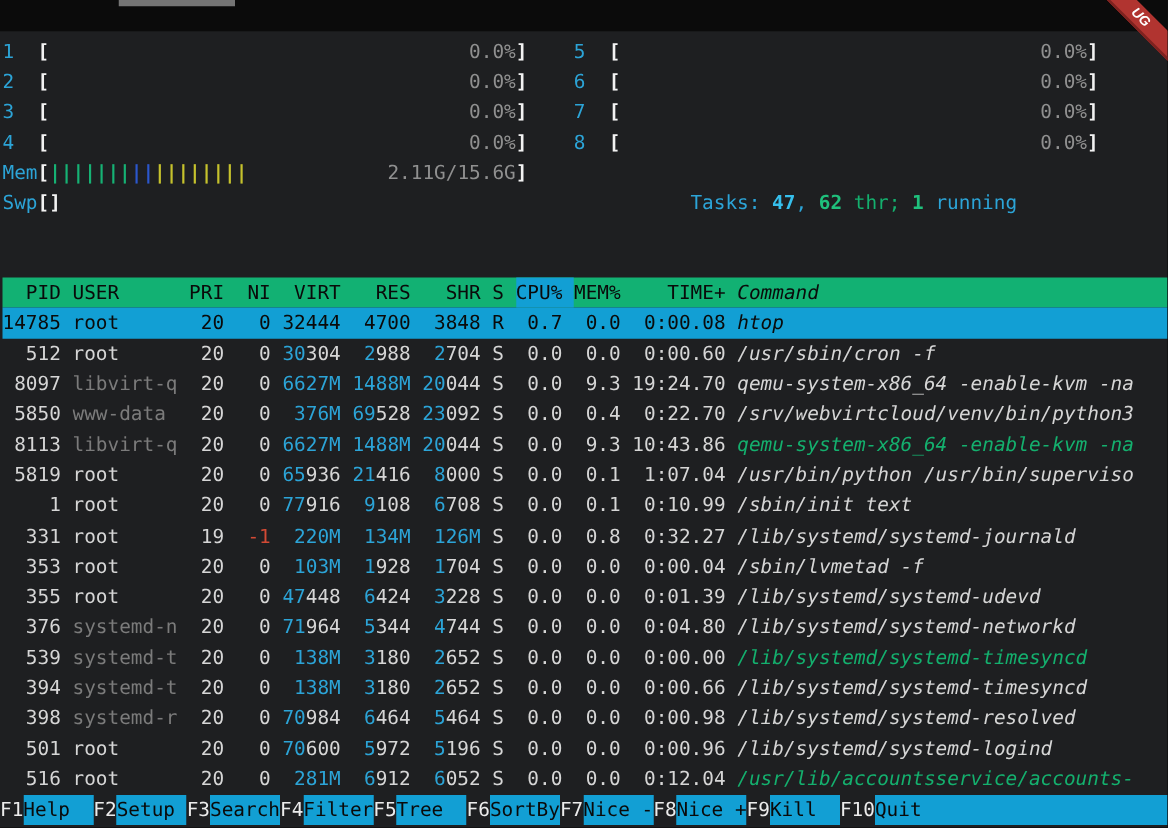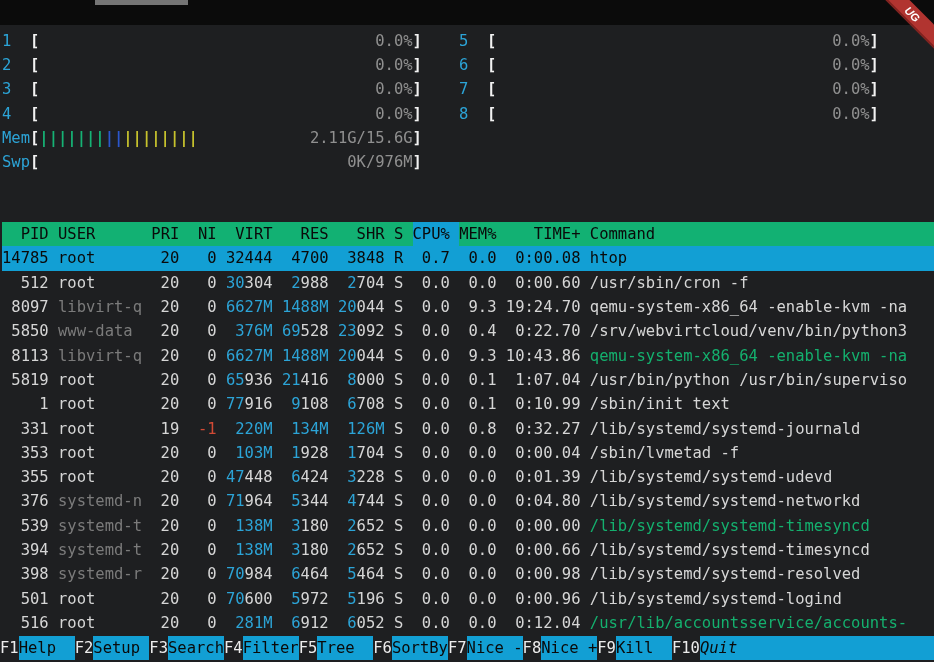--- a/index.html
+++ b/index.html
@@ -31,59 +31,62 @@
   .bar.bg{color:var(--barg);} .bar.bb{color:var(--barb);} .bar.by{color:var(--bary);}
   .mval{margin-left:auto;color:var(--gray);}
   .c{color:var(--cyan);} .cb{color:var(--cyanb);font-weight:bold;}
   .g{color:var(--green);} .gb{color:var(--greenb);font-weight:bold;}
   .wbt{color:#ffffff;font-weight:bold;}
   .blankline{height:24.2px;}
   .ptable{padding-left:2px;}
   .trow{display:flex;height:24.3px;line-height:24.3px;white-space:pre;}
   .cell{flex:none;padding-right:1ch;overflow:hidden;}
   .cell.r{text-align:right;}
-  .cell.cmd{flex:1 1 auto;padding-right:0;}
+  .cell.cmd{flex:1 1 auto;padding-right:0;font-style:italic;}
   .thead{background:var(--hdr);color:#0a0a0a;}
   .thead .sorted{background:var(--sel);}
   .sel{background:var(--sel);}
   .sel, .sel *{color:#0a0a0a !important;}
   .dim{color:var(--dim);}
   .red{color:var(--red);}
   .fbar{position:absolute;left:0;right:0;bottom:2px;height:24px;display:flex;line-height:24px;white-space:pre;
     font-family:"DejaVu Sans Mono",monospace;font-size:15.5px;}
   .fk{color:#ececec;}
   .fl{background:var(--sel);color:#0a0a0a;width:6ch;}
-  .fl.last{flex:1 1 auto;font-style:italic;}
+  .fl.last{flex:1 1 auto;}
 </style>
 </head>
 <body>
 
 <div class="screen">
   <div class="topbar">
     <div class="tab-sliver"></div>
   </div>
 
   <div class="term">
     <div class="hdr">
       <div class="colL" id="col-left">
           <div class="line meter"><span class="mlab">1  </span><span class="wb">[</span><span class="mint"><span class="mval">0.0%</span></span><span class="wb">]</span></div>
           <div class="line meter"><span class="mlab">2  </span><span class="wb">[</span><span class="mint"><span class="mval">0.0%</span></span><span class="wb">]</span></div>
           <div class="line meter"><span class="mlab">3  </span><span class="wb">[</span><span class="mint"><span class="mval">0.0%</span></span><span class="wb">]</span></div>
           <div class="line meter"><span class="mlab">4  </span><span class="wb">[</span><span class="mint"><span class="mval">0.0%</span></span><span class="wb">]</span></div>
           <div class="line meter"><span class="mlab">Mem</span><span class="wb">[</span><span class="mint"><span class="bar bg">|</span><span class="bar bg">|</span><span class="bar bg">|</span><span class="bar bg">|</span><span class="bar bg">|</span><span class="bar bg">|</span><span class="bar bg">|</span><span class="bar bb">|</span><span class="bar bb">|</span><span class="bar by">|</span><span class="bar by">|</span><span class="bar by">|</span><span class="bar by">|</span><span class="bar by">|</span><span class="bar by">|</span><span class="bar by">|</span><span class="bar by">|</span><span class="mval">2.11G/15.6G</span></span><span class="wb">]</span></div>
-          <div class="line meter"><span class="mlab">Swp</span><span class="wb">[</span><span class="mint"><span class="mval">0K/976M</span></span><span class="wb">]</span></div>
+          <div class="line meter"><span class="mlab">Swp</span><span class="wb">[</span><span class="wb">]</span></div>
           <div class="line"></div>
         </div>
       <div class="colR">
         <div id="col-right-cpus">
             <div class="line meter"><span class="mlab">5  </span><span class="wb">[</span><span class="mint"><span class="mval">0.0%</span></span><span class="wb">]</span></div>
             <div class="line meter"><span class="mlab">6  </span><span class="wb">[</span><span class="mint"><span class="mval">0.0%</span></span><span class="wb">]</span></div>
             <div class="line meter"><span class="mlab">7  </span><span class="wb">[</span><span class="mint"><span class="mval">0.0%</span></span><span class="wb">]</span></div>
             <div class="line meter"><span class="mlab">8  </span><span class="wb">[</span><span class="mint"><span class="mval">0.0%</span></span><span class="wb">]</span></div>
           </div>
+        <div class="line">
+          <span class="c">Tasks: </span><span class="cb">47</span><span class="c">, </span><span class="gb">62</span><span class="g"> thr; </span><span class="gb">1</span><span class="c"> running</span>
+        </div>
       </div>
     </div>
     <div class="blankline"></div>
     <div class="ptable" id="ptable">
         <div class="trow thead"><div class="cell r" style="width: 6ch;">PID</div><div class="cell" style="width: 10ch;">USER</div><div class="cell r" style="width: 4ch;">PRI</div><div class="cell r" style="width: 4ch;">NI</div><div class="cell r" style="width: 6ch;">VIRT</div><div class="cell r" style="width: 6ch;">RES</div><div class="cell r" style="width: 6ch;">SHR</div><div class="cell" style="width: 2ch;">S</div><div class="cell r sorted" style="width: 5ch;">CPU%</div><div class="cell r" style="width: 5ch;">MEM%</div><div class="cell r" style="width: 9ch;">TIME+</div><div class="cell cmd">Command</div></div>
         <div class="trow sel"><div class="cell r" style="width: 6ch;"><span>14785</span></div><div class="cell" style="width: 10ch;"><span>root</span></div><div class="cell r" style="width: 4ch;"><span>20</span></div><div class="cell r" style="width: 4ch;"><span>0</span></div><div class="cell r" style="width: 6ch;"><span class="c">32</span><span>444</span></div><div class="cell r" style="width: 6ch;"><span class="c">4</span><span>700</span></div><div class="cell r" style="width: 6ch;"><span class="c">3</span><span>848</span></div><div class="cell" style="width: 2ch;"><span>R</span></div><div class="cell r" style="width: 5ch;"><span>0.7</span></div><div class="cell r" style="width: 5ch;"><span>0.0</span></div><div class="cell r" style="width: 9ch;"><span>0:00.08</span></div><div class="cell cmd"><span>htop</span></div></div>
         <div class="trow"><div class="cell r" style="width: 6ch;"><span>512</span></div><div class="cell" style="width: 10ch;"><span>root</span></div><div class="cell r" style="width: 4ch;"><span>20</span></div><div class="cell r" style="width: 4ch;"><span>0</span></div><div class="cell r" style="width: 6ch;"><span class="c">30</span><span>304</span></div><div class="cell r" style="width: 6ch;"><span class="c">2</span><span>988</span></div><div class="cell r" style="width: 6ch;"><span class="c">2</span><span>704</span></div><div class="cell" style="width: 2ch;"><span>S</span></div><div class="cell r" style="width: 5ch;"><span>0.0</span></div><div class="cell r" style="width: 5ch;"><span>0.0</span></div><div class="cell r" style="width: 9ch;"><span>0:00.60</span></div><div class="cell cmd"><span>/usr/sbin/cron -f</span></div></div>
         <div class="trow"><div class="cell r" style="width: 6ch;"><span>8097</span></div><div class="cell" style="width: 10ch;"><span class="dim">libvirt-q</span></div><div class="cell r" style="width: 4ch;"><span>20</span></div><div class="cell r" style="width: 4ch;"><span>0</span></div><div class="cell r" style="width: 6ch;"><span class="c">6627M</span></div><div class="cell r" style="width: 6ch;"><span class="c">1488M</span></div><div class="cell r" style="width: 6ch;"><span class="c">20</span><span>044</span></div><div class="cell" style="width: 2ch;"><span>S</span></div><div class="cell r" style="width: 5ch;"><span>0.0</span></div><div class="cell r" style="width: 5ch;"><span>9.3</span></div><div class="cell r" style="width: 9ch;"><span>19:24.70</span></div><div class="cell cmd"><span>qemu-system-x86_64 -enable-kvm -na</span></div></div>
         <div class="trow"><div class="cell r" style="width: 6ch;"><span>5850</span></div><div class="cell" style="width: 10ch;"><span class="dim">www-data</span></div><div class="cell r" style="width: 4ch;"><span>20</span></div><div class="cell r" style="width: 4ch;"><span>0</span></div><div class="cell r" style="width: 6ch;"><span class="c">376M</span></div><div class="cell r" style="width: 6ch;"><span class="c">69</span><span>528</span></div><div class="cell r" style="width: 6ch;"><span class="c">23</span><span>092</span></div><div class="cell" style="width: 2ch;"><span>S</span></div><div class="cell r" style="width: 5ch;"><span>0.0</span></div><div class="cell r" style="width: 5ch;"><span>0.4</span></div><div class="cell r" style="width: 9ch;"><span>0:22.70</span></div><div class="cell cmd"><span>/srv/webvirtcloud/venv/bin/python3</span></div></div>
         <div class="trow"><div class="cell r" style="width: 6ch;"><span>8113</span></div><div class="cell" style="width: 10ch;"><span class="dim">libvirt-q</span></div><div class="cell r" style="width: 4ch;"><span>20</span></div><div class="cell r" style="width: 4ch;"><span>0</span></div><div class="cell r" style="width: 6ch;"><span class="c">6627M</span></div><div class="cell r" style="width: 6ch;"><span class="c">1488M</span></div><div class="cell r" style="width: 6ch;"><span class="c">20</span><span>044</span></div><div class="cell" style="width: 2ch;"><span>S</span></div><div class="cell r" style="width: 5ch;"><span>0.0</span></div><div class="cell r" style="width: 5ch;"><span>9.3</span></div><div class="cell r" style="width: 9ch;"><span>10:43.86</span></div><div class="cell cmd"><span class="g">qemu-system-x86_64 -enable-kvm -na</span></div></div>

